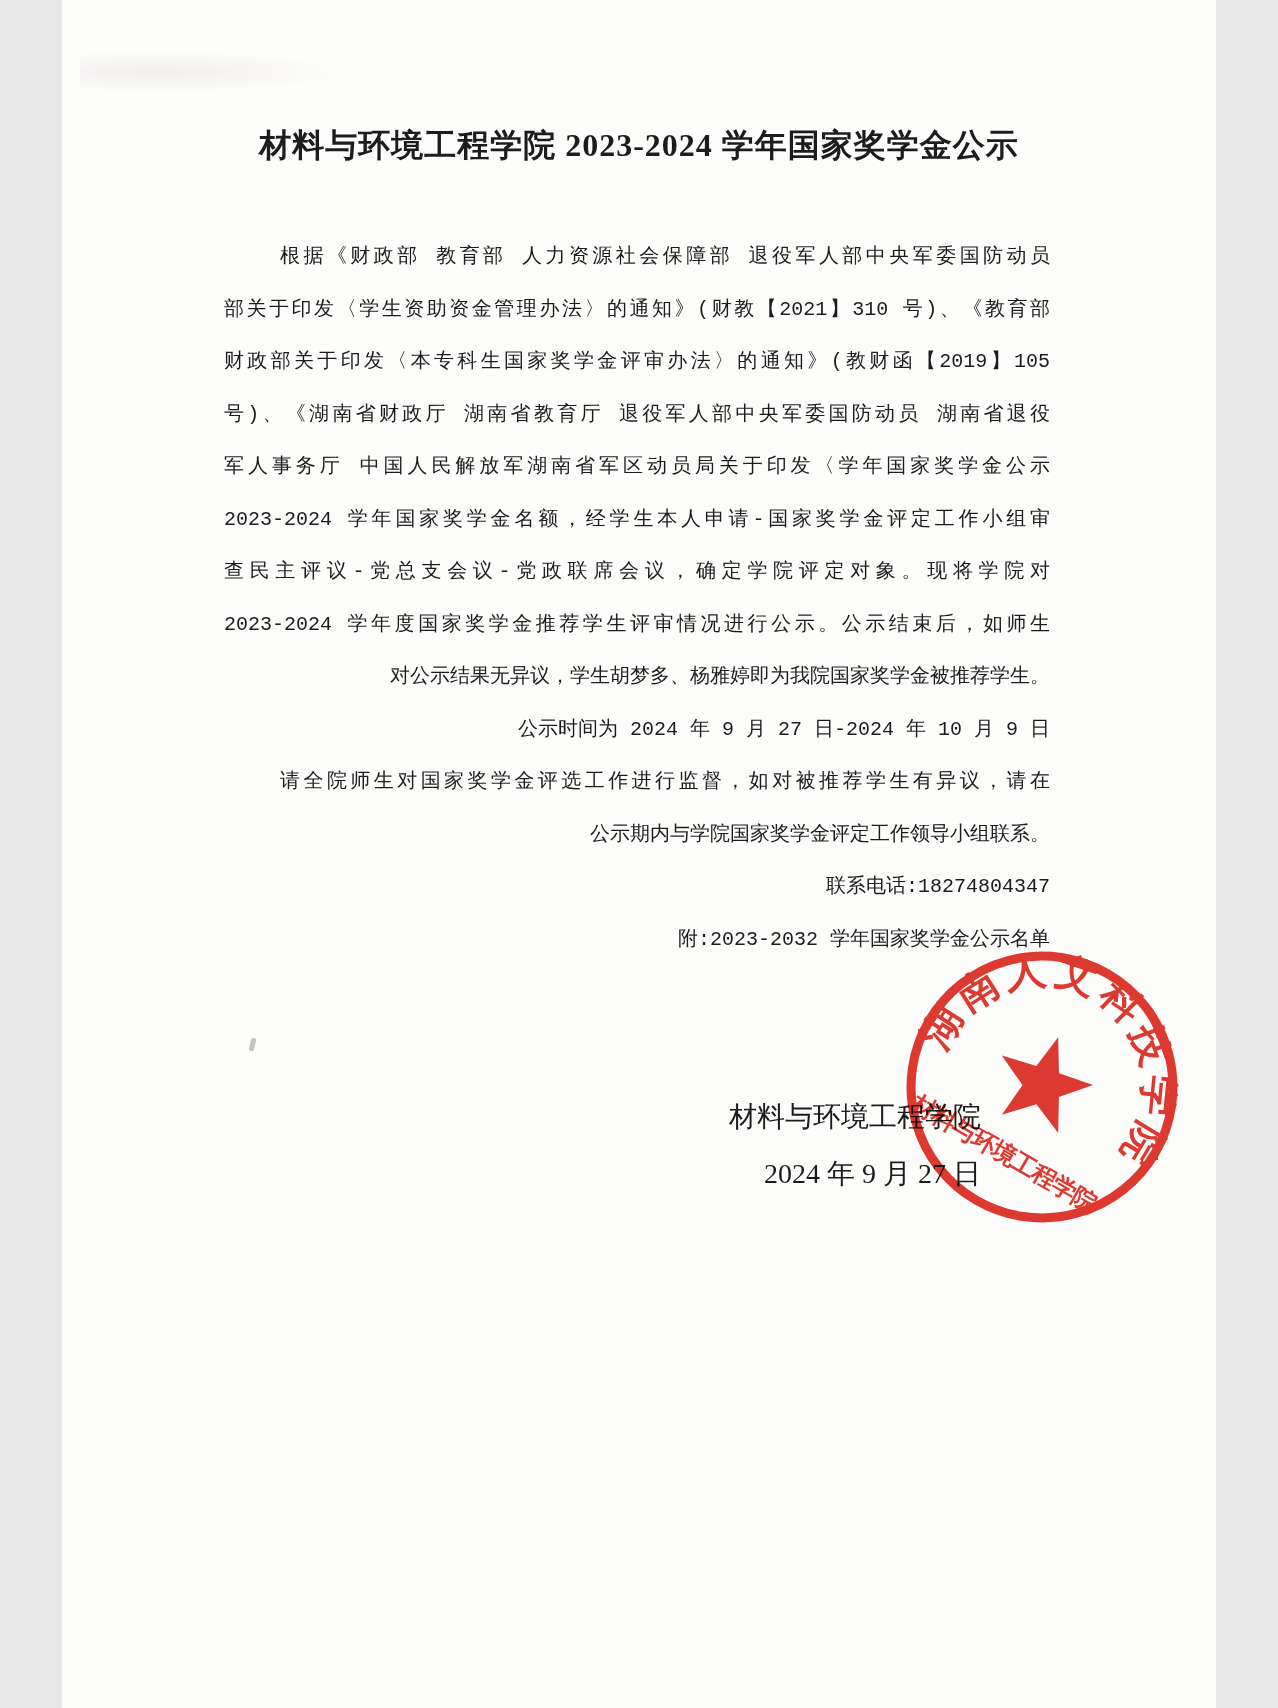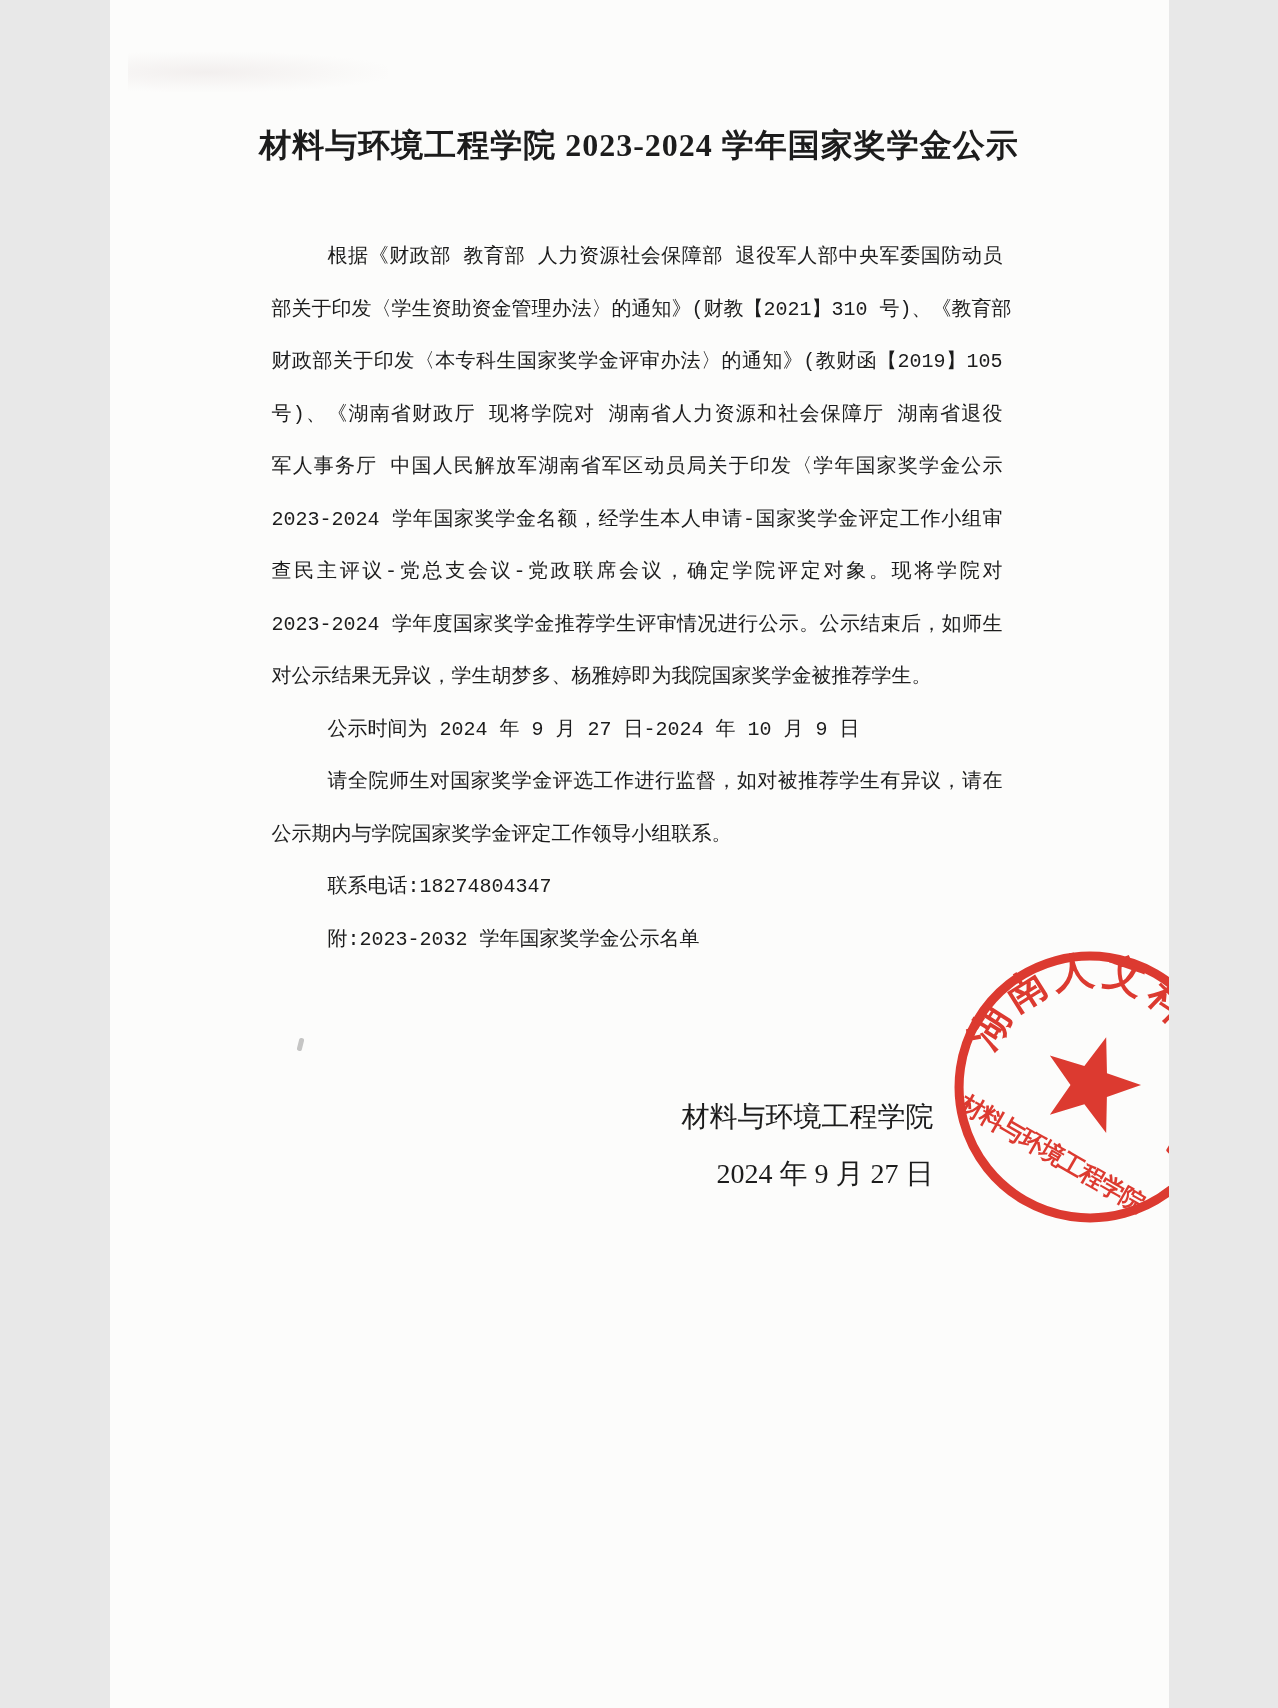--- a/index.html
+++ b/index.html
@@ -1,18 +1,18 @@
 <!DOCTYPE html>
 <html><head>
 <meta charset="utf-8">
 <style>
   html,body{margin:0;padding:0;background:#e8e8e8;}
   .page{
     position:relative;
-    width:1059px;height:1708px;
+    width:1154px;height:1708px;
     margin:0 auto;
     background:#fcfcfb;
     overflow:hidden;
     font-family:"Liberation Serif","DejaVu Serif",serif;
     color:#1c1c1c;
   }
   .smudge{
     position:absolute;left:18px;top:52px;width:260px;height:40px;
     background:radial-gradient(ellipse at 30% 50%, rgba(190,170,170,.35), rgba(220,210,210,.12) 60%, transparent 75%);
     opacity:.45;pointer-events:none;
@@ -29,21 +29,21 @@
     letter-spacing:1px;
   }
   .body-text{
     margin:62px 166px 0 162px;
     font-size:20px;
     line-height:52.5px;
     font-family:Liberation Mono, monospace;
   }
   .line{
     white-space:nowrap;
-    text-align:left;
+    text-align:right;
   }
   .line.indent{ text-indent:56px; }
   .line.fill{
     text-align:justify;
     text-align-last:justify;
   }
   .signature{
     position:absolute;
     top:1088px;right:235px;
     text-align:right;
@@ -76,21 +76,21 @@
   <div class="smudge"></div>
   <div class="speck"></div>
 
   <div class="doc-title">材料与环境工程学院 2023-2024 学年国家奖学金公示</div>
 
   <div class="body-text">
 
   <div class="line indent fill">根据《财政部 教育部 人力资源社会保障部 退役军人部中央军委国防动员</div>
       <div class="line fill">部关于印发〈学生资助资金管理办法〉的通知》(财教【2021】310 号)、《教育部</div>
       <div class="line fill">财政部关于印发〈本专科生国家奖学金评审办法〉的通知》(教财函【2019】105</div>
-      <div class="line fill">号)、《湖南省财政厅 现将学院对 湖南省人力资源和社会保障厅 湖南省退役</div>
+      <div class="line fill">号)、《湖南省财政厅 湖南省教育厅 退役军人部中央军委国防动员 湖南省退役</div>
       <div class="line fill">军人事务厅 中国人民解放军湖南省军区动员局关于印发〈学年国家奖学金公示</div>
       <div class="line fill">2023-2024 学年国家奖学金名额，经学生本人申请-国家奖学金评定工作小组审</div>
       <div class="line fill">查民主评议-党总支会议-党政联席会议，确定学院评定对象。现将学院对</div>
       <div class="line fill">2023-2024 学年度国家奖学金推荐学生评审情况进行公示。公示结束后，如师生</div>
       <div class="line">对公示结果无异议，学生胡梦多、杨雅婷即为我院国家奖学金被推荐学生。</div>
       <div class="line indent">公示时间为 2024 年 9 月 27 日-2024 年 10 月 9 日</div>
       <div class="line indent fill">请全院师生对国家奖学金评选工作进行监督，如对被推荐学生有异议，请在</div>
       <div class="line">公示期内与学院国家奖学金评定工作领导小组联系。</div>
       <div class="line indent">联系电话:18274804347</div>
       <div class="line indent">附:2023-2032 学年国家奖学金公示名单</div>

